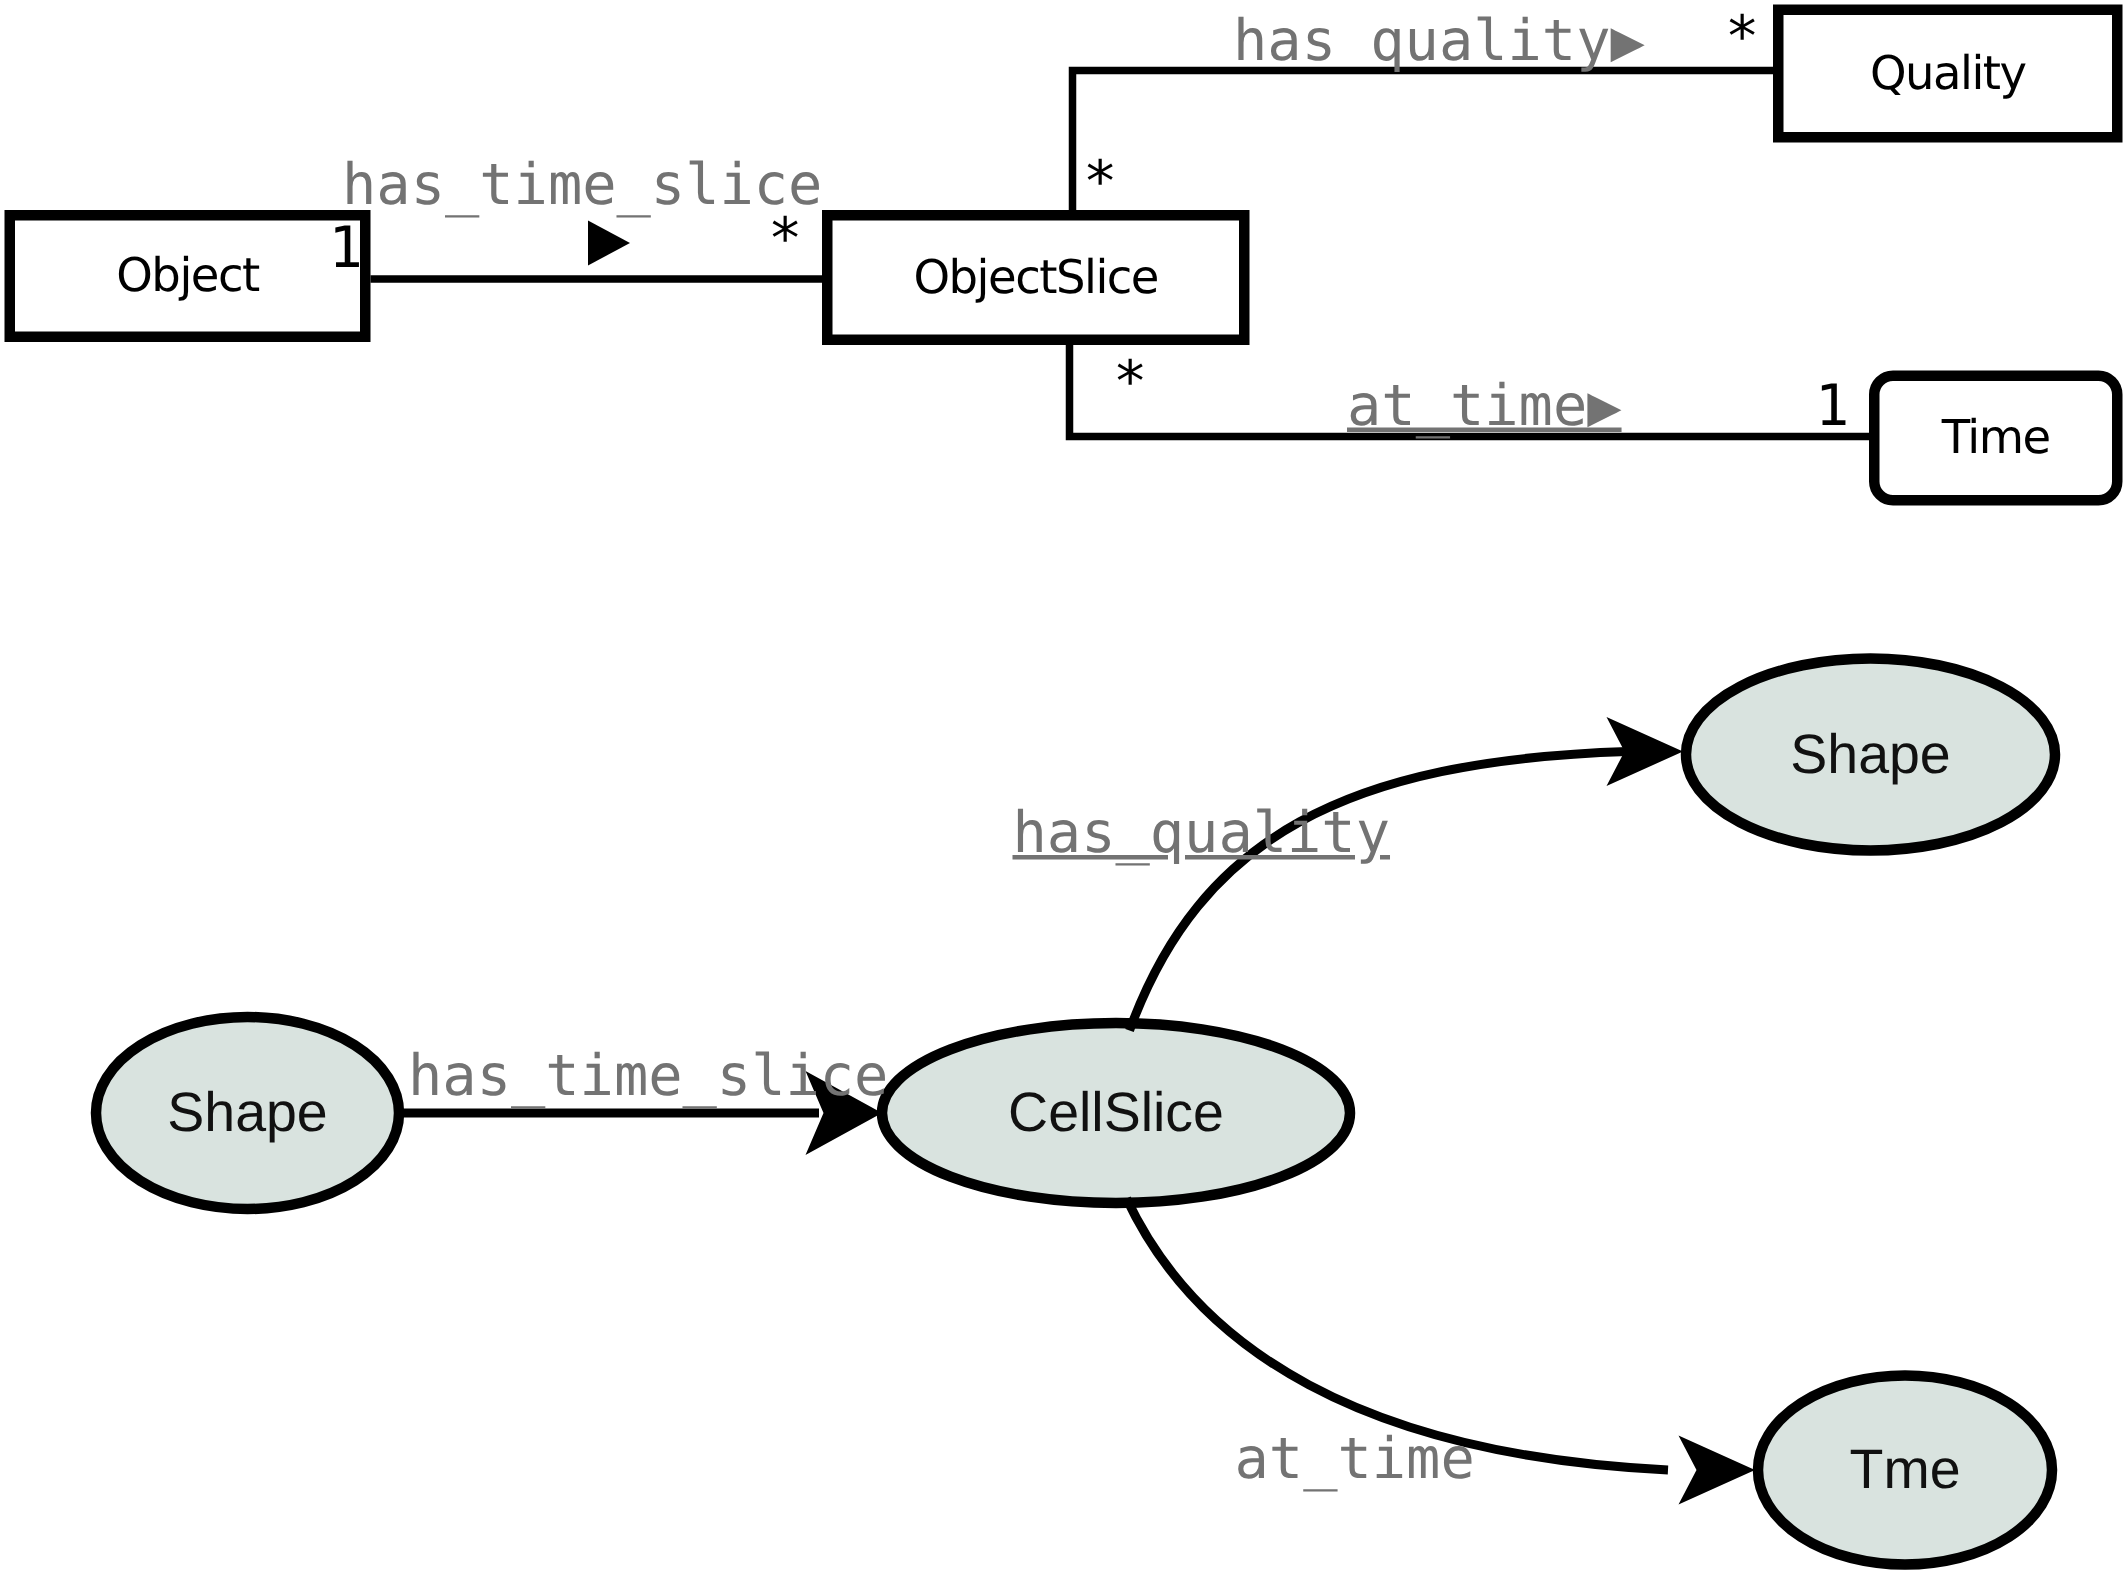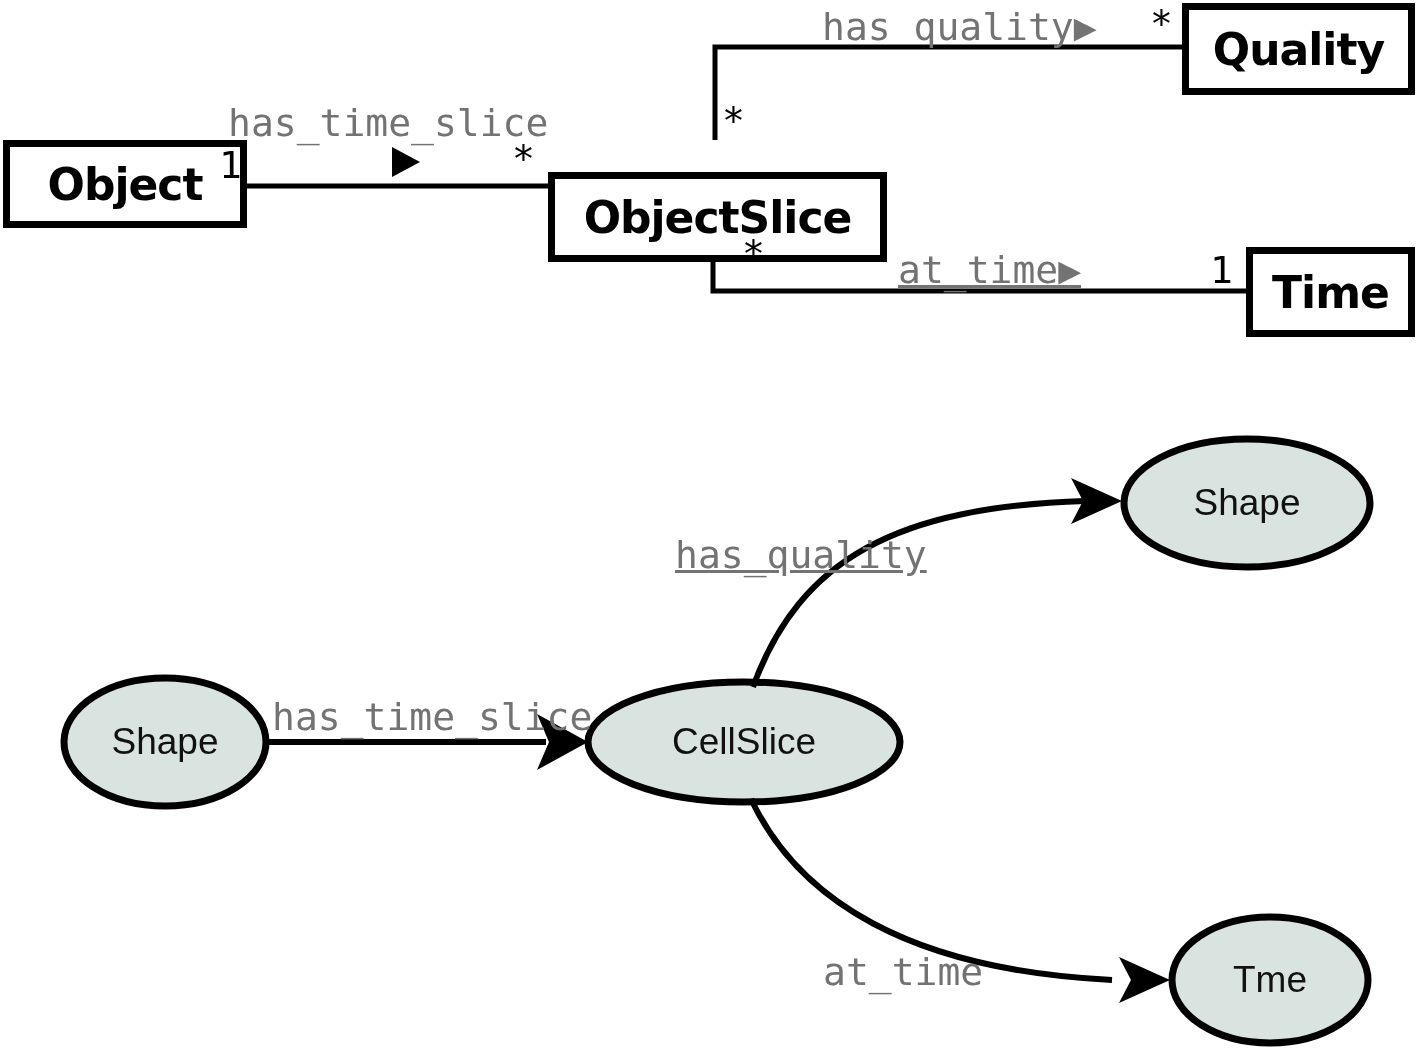--- a/index.html
+++ b/index.html
@@ -4,21 +4,21 @@
 <style>
   html,body{margin:0;padding:0;background:#ffffff;}
   #canvas{
     position:relative;width:1418px;height:1050px;background:#ffffff;
     font-family:"DejaVu Sans",sans-serif;overflow:hidden;
   }
   #wires{position:absolute;left:0;top:0;width:1418px;height:1050px;}
   .uml-box{
     position:absolute;box-sizing:border-box;border:7px solid #000;background:#fff;
     display:flex;align-items:center;justify-content:center;
-    font-family:"DejaVu Sans",sans-serif;font-weight:bold;font-size:44px;color:#000;
+    font-family:"DejaVu Sans",sans-serif;font-weight:normal;font-size:31px;color:#000;
     letter-spacing:-1px;
   }
   .edge-label{
     position:absolute;font-family:"DejaVu Sans Mono","Liberation Mono",monospace;
     font-size:38px;line-height:1;color:#737373;white-space:nowrap;
   }
   .mult{
     position:absolute;font-family:"DejaVu Sans Mono","Liberation Mono",monospace;
     font-size:38px;line-height:1;color:#000;white-space:nowrap;
   }
@@ -49,27 +49,27 @@
     <path d="M 753 687 C 800 558, 898 507, 1085 501" fill="none" stroke="#000" stroke-width="6"></path>
     <polygon points="1122,501 1071,478 1083,501 1071,524"></polygon>
     <path d="M 751 799 C 798 899, 908 970, 1112 980" fill="none" stroke="#000" stroke-width="6"></path>
     <polygon points="1170,980 1119,957 1131,980 1119,1003"></polygon>
   </svg>
 
   <div>
     <div class="uml-box" style="left:3px;top:140px;width:244px;height:88px;">
       <span>Object</span>
     </div>
-    <div class="uml-box" style="left:548px;top:140px;width:339px;height:90px;margin-top:32px;">
+    <div class="uml-box" style="left:548px;top:140px;width:285px;height:90px;">
       <span>ObjectSlice</span>
     </div>
     <div class="uml-box" style="left:1182px;top:3px;width:233px;height:92px;">
       <span>Quality</span>
     </div>
-    <div class="uml-box" style="left:1246px;top:247px;width:169px;height:90px;">
+    <div class="uml-box" style="left:1246px;top:247px;width:169px;height:90px;border-radius:16px;">
       <span>Time</span>
     </div>
 
     <div class="edge-label" style="left:228px;top:104px;">has_time_slice</div>
     <div class="mult" style="left:219px;top:146px;">1</div>
     <div class="mult" style="left:512px;top:140px;">*</div>
 
     <div class="edge-label" style="left:822px;top:8px;">has quality▶</div>
     <div class="mult" style="left:722px;top:102px;">*</div>
     <div class="mult" style="left:1150px;top:5px;">*</div>

